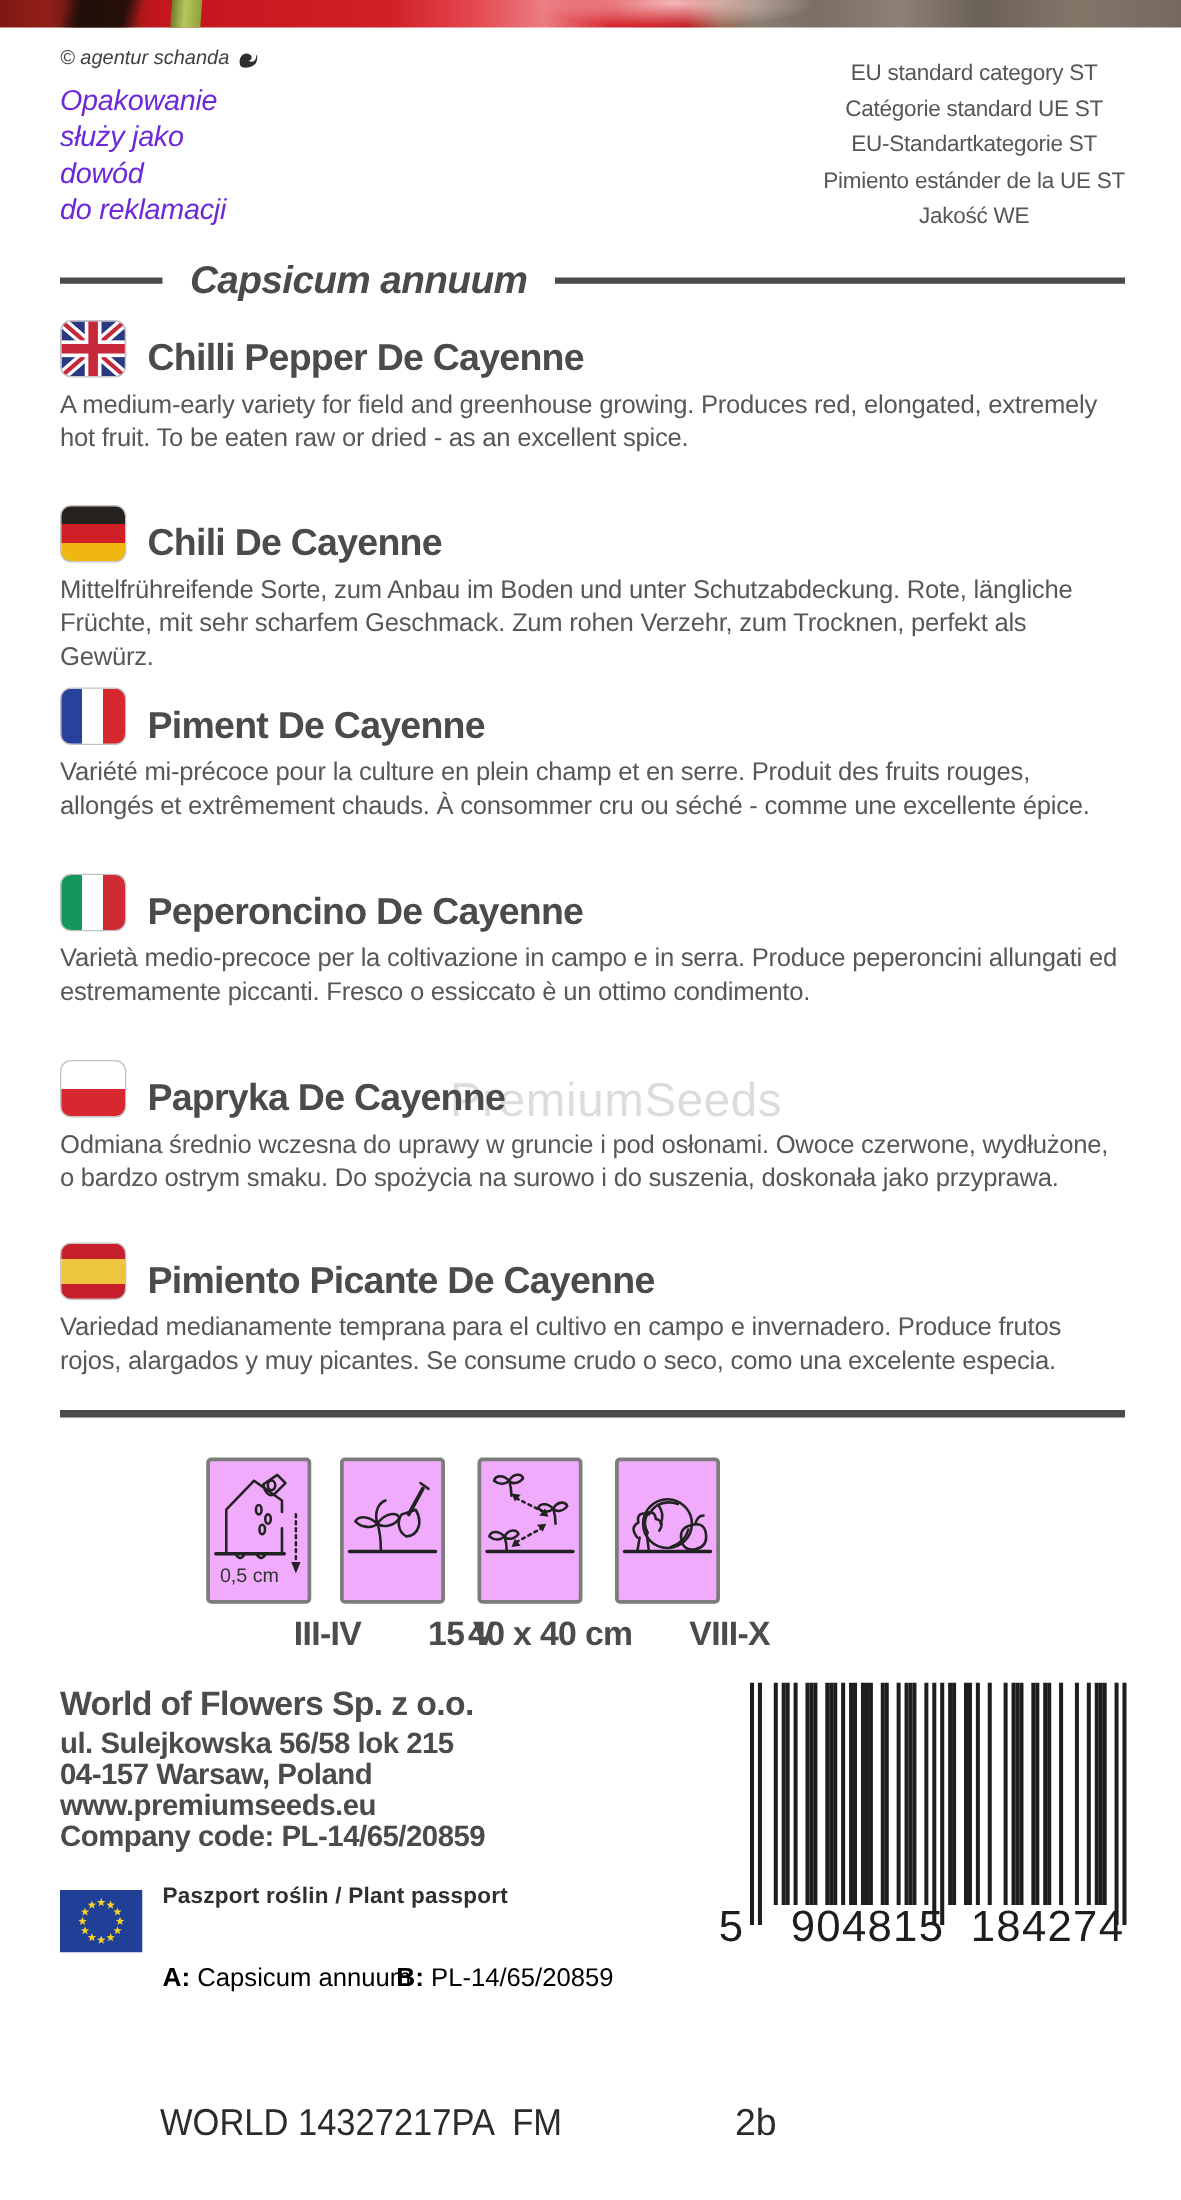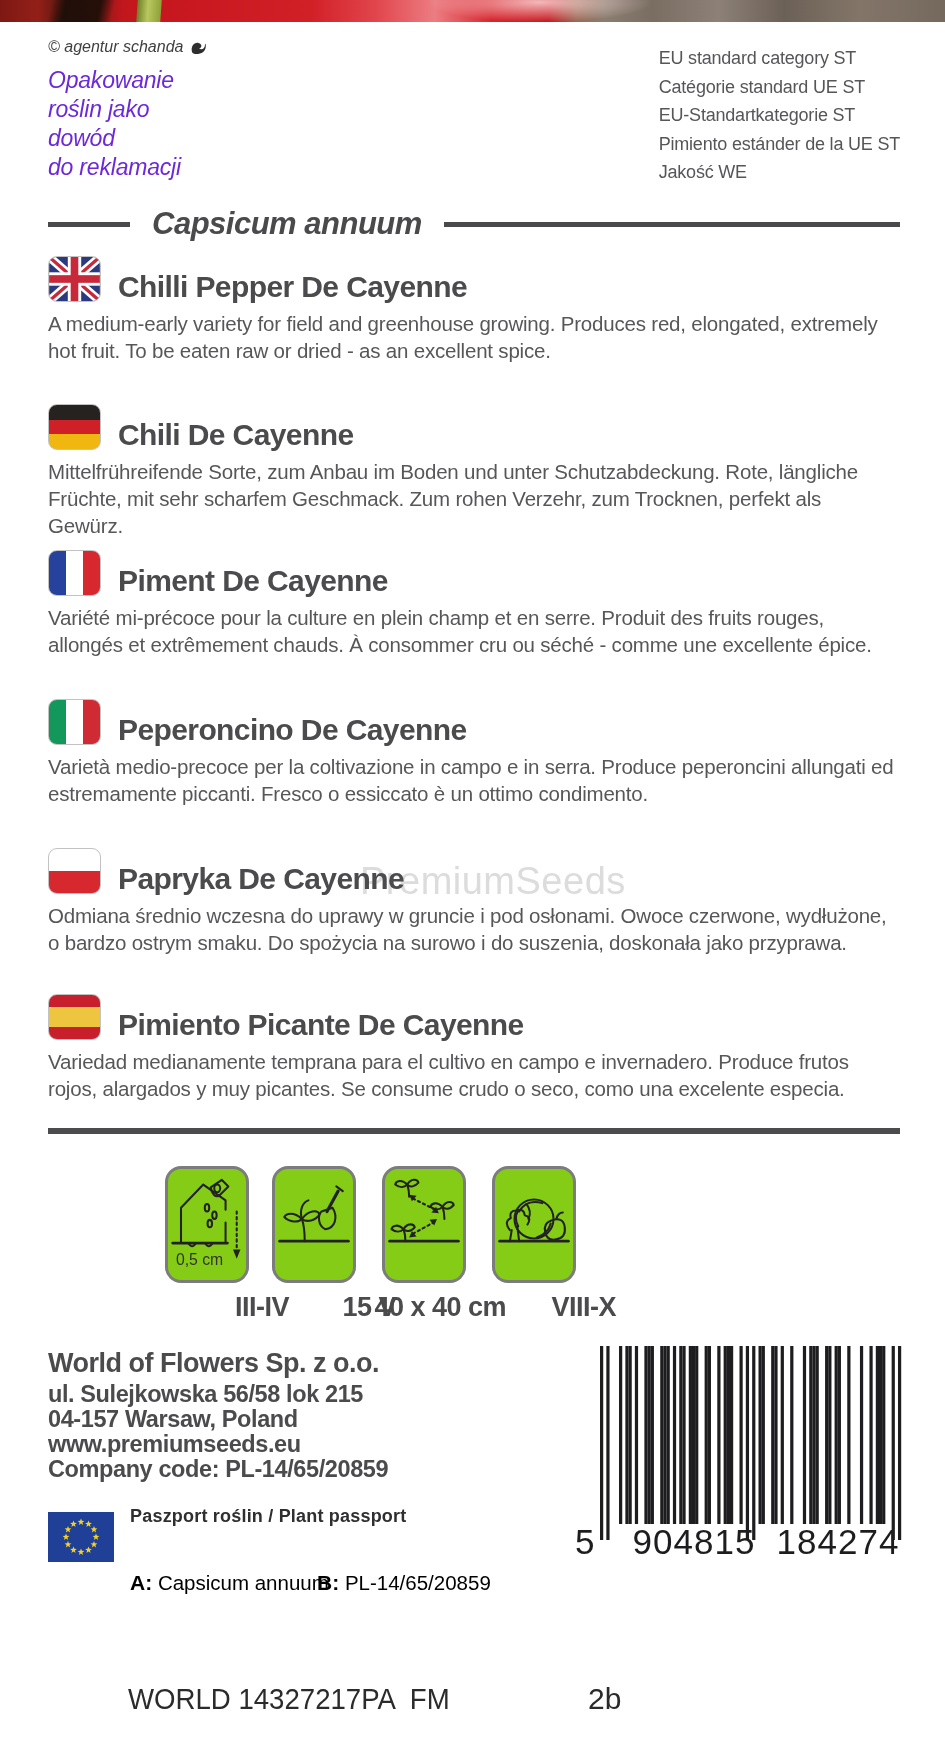--- a/index.html
+++ b/index.html
@@ -16,21 +16,21 @@
   .photo-strip .dark-diag{position:absolute;left:0;top:0;width:170px;height:22px;
     background:linear-gradient(103deg,transparent 30%,#1c0e08 38%,#1c0e08 58%,transparent 66%);opacity:.92;}
   .photo-strip .highlight{position:absolute;left:430px;top:0;width:220px;height:22px;
     background:radial-gradient(ellipse at 50% 10%,rgba(255,225,225,.8),transparent 72%);}
 
   
   .credit{position:absolute;left:48px;top:38px;font-style:italic;font-size:16px;color:#3f3f41;
           display:flex;align-items:center;gap:6px;}
   .claim-note{position:absolute;left:48px;top:66px;font-style:italic;font-size:23px;
               line-height:29px;color:#6d28d9;letter-spacing:-0.2px;}
-  .eu-cat{position:absolute;right:45px;top:44px;text-align:left;font-size:18px;
+  .eu-cat{position:absolute;right:45px;top:44px;text-align:center;font-size:18px;
           line-height:28.6px;color:#56565a;letter-spacing:-0.2px;}
 
   
   .species-head{position:absolute;left:48px;right:45px;top:206px;display:flex;align-items:center;}
   .species-head .rule-s{width:82px;height:5px;background:#4a4a4c;}
   .species-head .rule-l{flex:1;height:5px;background:#4a4a4c;}
   .species-title{margin:0 22px;font-size:31px;font-weight:bold;font-style:italic;
                  color:#4a4a4c;letter-spacing:-0.5px;white-space:nowrap;}
 
   
@@ -48,21 +48,21 @@
              line-height:1;position:relative;z-index:2;}
   .sec-body{margin:8px 0 0 0;font-size:20.5px;line-height:27px;color:#57575a;letter-spacing:-0.2px;}
 
   .watermark{position:absolute;left:360px;top:860px;font-size:38px;color:#dcdcdc;
              letter-spacing:0.5px;z-index:1;}
 
   .divider{position:absolute;left:48px;top:1128px;width:852px;height:6px;background:#4b4b4d;}
 
   
   .icon-box{position:absolute;top:1166px;width:84px;height:117px;border:3px solid #7c7c7c;
-            border-radius:16px;box-sizing:border-box;background:#84cc16;}
+            border-radius:4px;box-sizing:border-box;background:#f0abfc;}
   .icon-box svg{display:block;margin:2px auto 0 auto;}
   .icon-label{position:absolute;top:1292px;width:164px;text-align:right;font-size:27px;
               font-weight:bold;color:#4b4b4d;letter-spacing:-0.5px;}
   .pict{stroke:#222;fill:none;stroke-width:2.2;stroke-linecap:round;stroke-linejoin:round;}
 
   
   .company-name{position:absolute;left:48px;top:1348px;font-size:27px;font-weight:bold;
                 color:#4b4b4d;letter-spacing:-0.5px;}
   .company-line{position:absolute;left:48px;font-size:23.5px;font-weight:bold;color:#4b4b4d;
                 letter-spacing:-0.4px;}
@@ -97,21 +97,21 @@
 
   <div class="credit">
     <span>© agentur schanda</span>
     <svg width="19" height="16" viewBox="0 0 19 16">
       <path d="M3 13 C1.5 7 5.5 3 9.5 4 C13.5 5 13 9 10 9.6 C13 11.5 16 9.5 16 5.5 L16.6 4.6 C17.5 10 15.5 13.5 11 14.6 C7 15.6 4 15.2 3 13 Z" fill="#2e2e2e"></path>
     </svg>
   </div>
 
   <div class="claim-note">
     <div>Opakowanie</div>
-    <div>roślin jako</div>
+    <div>służy jako</div>
     <div>dowód</div>
     <div>do reklamacji</div>
   </div>
 
   <div class="eu-cat">
     <div>EU standard category ST</div>
     <div>Catégorie standard UE ST</div>
     <div>EU-Standartkategorie ST</div>
     <div>Pimiento estánder de la UE ST</div>
     <div>Jakość WE</div>

